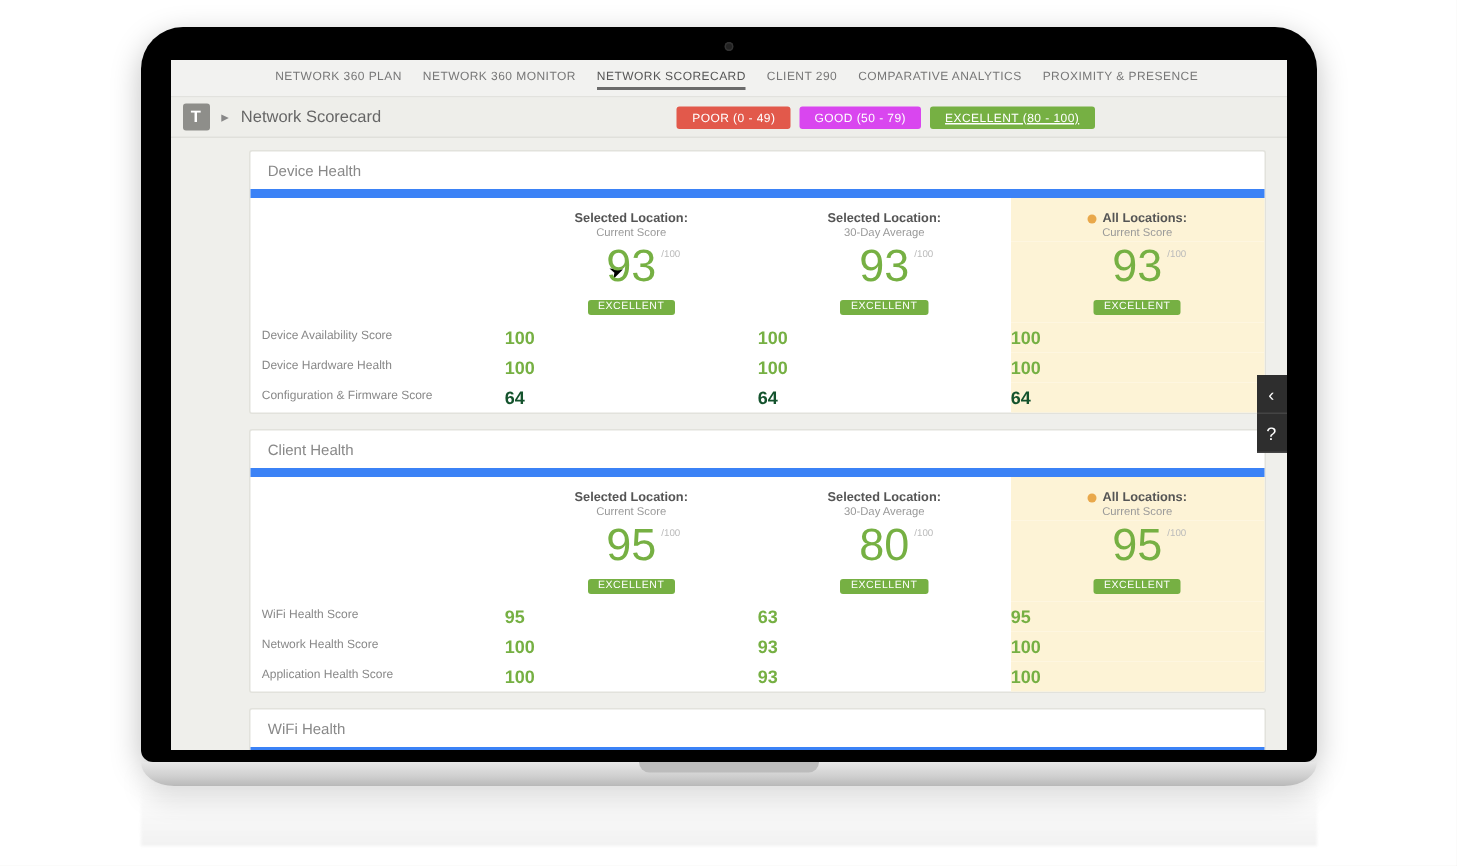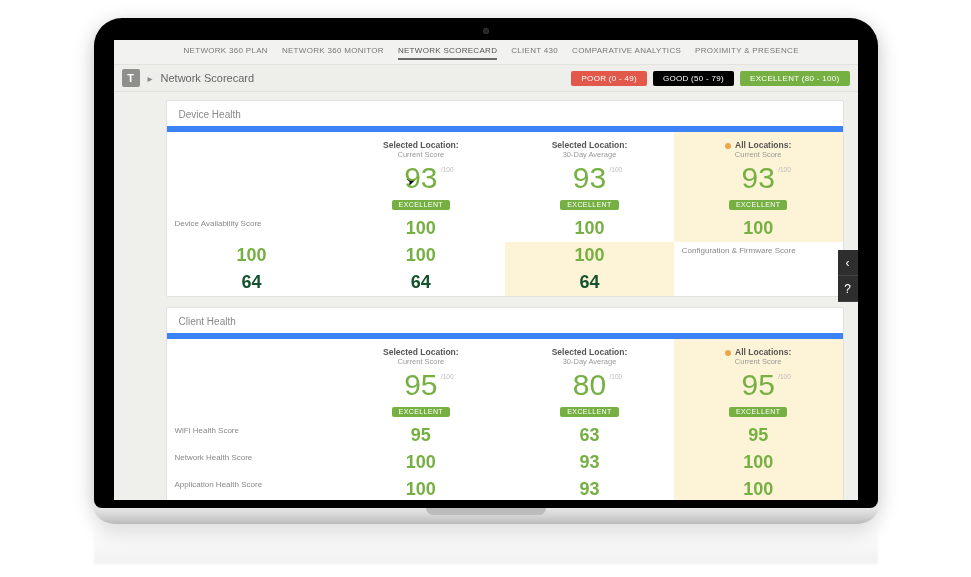--- a/index.html
+++ b/index.html
@@ -81,28 +81,28 @@
     gap: 8px;
   }
   .titlebar .t-square {
     width: 18px; height: 18px; background: #8e8e8a; color: #fff;
     display: flex; align-items: center; justify-content: center;
     font-size: 11px; font-weight: bold; border-radius: 2px;
   }
   .titlebar .chev { color: #888; font-size: 10px; }
   .titlebar .title { color: #666; font-size: 11px; flex: 0 0 auto; }
   .titlebar .spacer { flex: 1; }
-  .legend { display: flex; gap: 6px; }
+  .legend { display: flex; gap: 6px; margin-right: 120px; }
   .legend .pill {
     font-size: 8px; color: #fff; padding: 3px 10px; border-radius: 2px;
     letter-spacing: 0.3px;
   }
   .pill.poor { background: #e2594b; }
-  .pill.good { background: #000000; }
-  .pill.excellent { background: #76b043; }
+  .pill.good { background: #d946ef; }
+  .pill.excellent { background: #76b043; text-decoration: underline; }
 
   .content {
     padding: 8px 14px 8px 52px;
     height: calc(100% - 48px);
     overflow: hidden;
     background: #efefeb;
     position: relative;
   }
 
   .card {
@@ -155,22 +155,22 @@
     padding: 1.5px 7px;
     border-radius: 2px;
     letter-spacing: 0.4px;
   }
   .row-label {
     font-size: 8px;
     color: #888;
     padding: 4px 16px 4px 8px;
   }
   .metric {
-    text-align: center;
-    font-size: 18px;
+    text-align: left;
+    font-size: 12px;
     font-weight: bold;
     padding: 3px 0;
   }
   .m-green { color: #76b043; }
   .m-orange { color: #14532d; }
   .hl { background: #fdf3d6; }
 
   
   .dock {
     position: absolute;
@@ -200,21 +200,21 @@
 
 <div class="laptop">
   <div class="bezel">
     <div class="camera"></div>
     <div class="screen">
 
       <div class="tabs">
         <span class="tab">NETWORK 360 PLAN</span>
         <span class="tab">NETWORK 360 MONITOR</span>
         <span class="tab active">NETWORK SCORECARD</span>
-        <span class="tab">CLIENT 430</span>
+        <span class="tab">CLIENT 290</span>
         <span class="tab">COMPARATIVE ANALYTICS</span>
         <span class="tab">PROXIMITY &amp; PRESENCE</span>
       </div>
 
       <div class="titlebar">
         <div class="t-square">T</div>
         <span class="chev">▸</span>
         <span class="title">Network Scorecard</span>
         <div class="spacer"></div>
         <div class="legend">
@@ -257,20 +257,21 @@
             <div class="score-cell hl">
               <span class="big-score"><span>93</span><span class="of100">/100</span></span><br>
               <span class="badge">EXCELLENT</span>
             </div>
 
             <div class="row-label">Device Availability Score</div>
             <div class="metric m-green">100</div>
             <div class="metric m-green">100</div>
             <div class="metric m-green hl">100</div>
 
+            <div class="row-label">Device Hardware Health</div>
             <div class="metric m-green">100</div>
             <div class="metric m-green">100</div>
             <div class="metric m-green hl">100</div>
 
             <div class="row-label">Configuration &amp; Firmware Score</div>
             <div class="metric m-orange">64</div>
             <div class="metric m-orange">64</div>
             <div class="metric m-orange hl">64</div>
           </div>
         </div>

